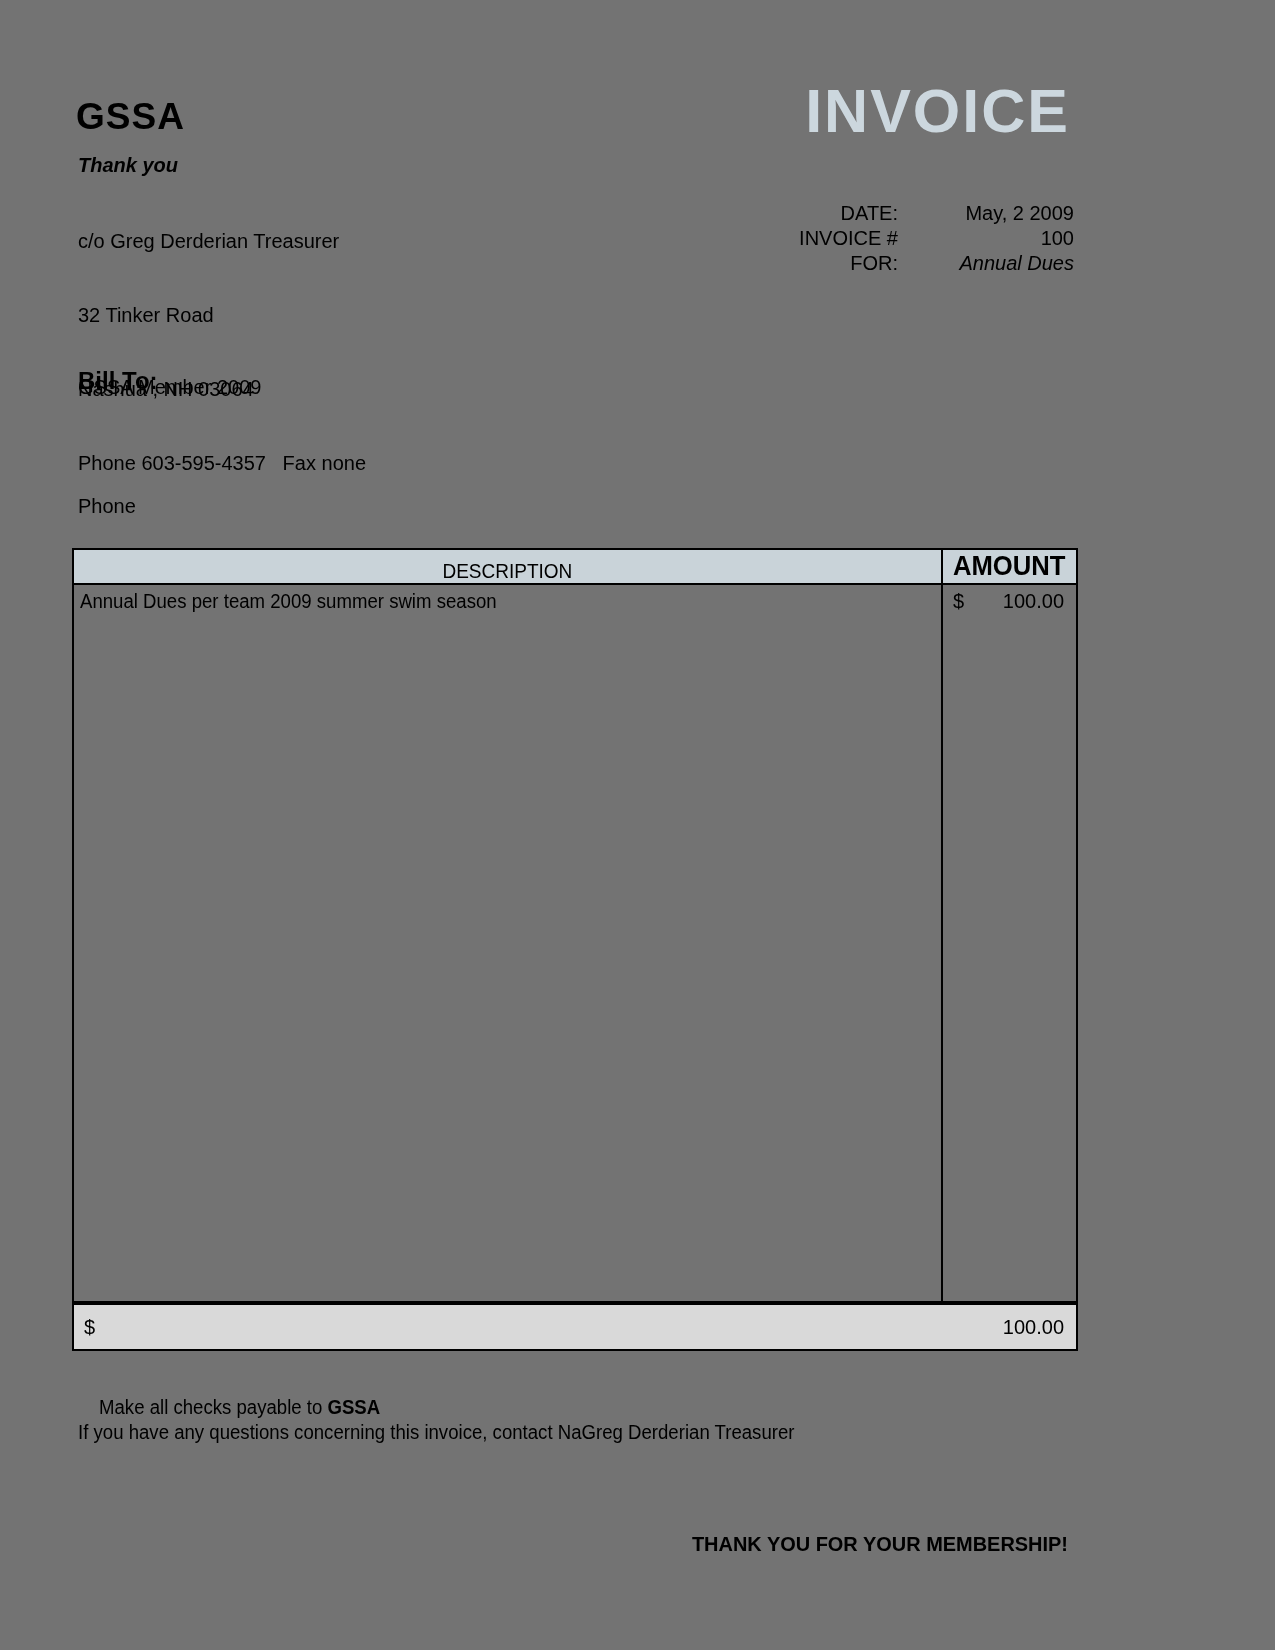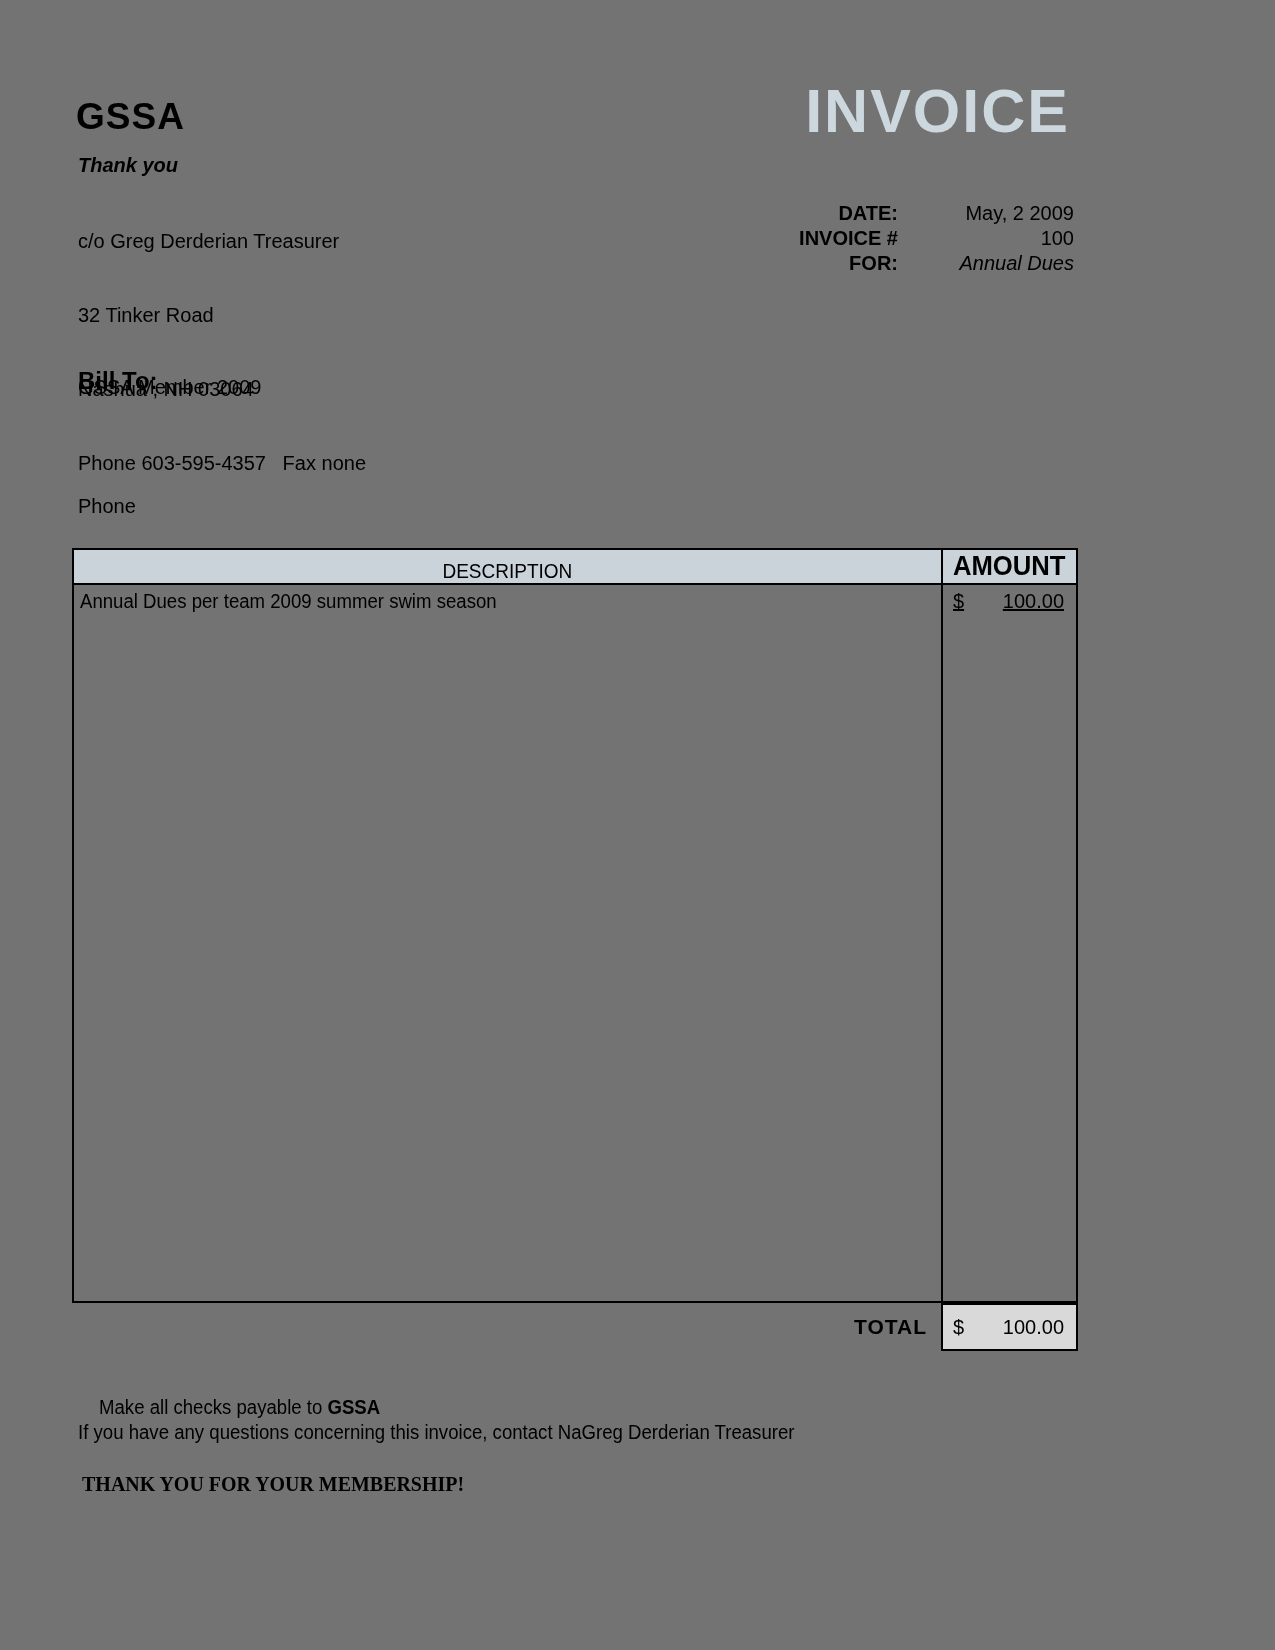--- a/index.html
+++ b/index.html
@@ -38,21 +38,21 @@
     font-size: 61px; font-weight: 700; letter-spacing: 2px;
     color: #ccd7de;
   }
 
   
   .meta-block {
     left: 640px; top: 201px; width: 434px;
     font-size: 20px; line-height: 25px;
   }
   .meta-row { display: flex; }
-  .meta-label { width: 258px; text-align: right; font-weight: 700; }
+  .meta-label { width: 258px; text-align: right; font-weight: 400; }
   .meta-value { flex: 1; text-align: right; white-space: pre; }
   .meta-value.italic { font-style: italic; }
 
   
   .bill-to-label { left: 78px; top: 367px; font-size: 24px; font-weight: 700; }
   .bill-to-name  { left: 78px; top: 376px; font-size: 20px; }
   .bill-to-phone { left: 78px; top: 495px; font-size: 20px; }
 
   
   .invoice-table { left: 72px; top: 548px; width: 1006px; }
@@ -66,21 +66,21 @@
     display: flex; align-items: flex-end; justify-content: center;
     font-size: 20px; font-weight: 400;
   }
   .th-amount {
     flex: 1;
     display: flex; align-items: center; justify-content: center;
     font-size: 27px; font-weight: 700;
   }
   .t-body {
     display: flex; height: 718px;
-    border: 2px solid #000; border-top: none; text-decoration: underline;
+    border: 2px solid #000; border-top: none;
   }
   .td-desc {
     flex: 0 0 869px; border-right: 2px solid #000;
     padding: 5px 6px; font-size: 20px;
   }
   .td-amount {
     flex: 1; display: flex; justify-content: space-between;
     padding: 5px 12px 0 10px; font-size: 20px;
   }
   .t-total { display: flex; height: 48px; }
@@ -95,22 +95,22 @@
     padding: 0 12px 0 10px;
     background: #d9d9d9; border: 2px solid #000;
     font-size: 20px;
   }
 
   
   .footer-line1 { left: 75px; top: 1396px; font-size: 20px; margin-left: 24px; }
   .footer-line2 { left: 78px; top: 1421px; font-size: 20px; }
   .payee-bold { font-weight: 700; }
   .thanks-line {
-    left: 72px; top: 1472px; width: 1006px;
-    text-align: left; font-size: 21px; font-weight: 700; font-family: Liberation Serif, serif;
+    left: 72px; top: 1532px; width: 1006px;
+    text-align: right; font-size: 21px; font-weight: 700;
   }
 
   
   .condensed { transform: scaleX(0.93); transform-origin: 0 50%; display: inline-block; white-space: pre; }
   .condensed-c { transform: scaleX(0.95); transform-origin: 50% 50%; display: inline-block; }
 </style>
 </head>
 <body>
 
 <div class="page">
@@ -161,21 +161,20 @@
       <div class="td-desc">
         <span class="condensed">Annual Dues per team 2009 summer swim season</span>
       </div>
       <div class="td-amount">
         <span>$</span>
         <span>100.00</span>
       </div>
     </div>
 
     <div class="t-total">
-      <div class="total-label">TOTAL</div>
       <div class="total-cell">
         <span>$</span>
         <span>100.00</span>
       </div>
     </div>
   </div>
 
   <div class="abs footer-line1">
     <span class="condensed"><span>Make all checks payable to </span><span class="payee-bold">GSSA</span></span>
   </div>

